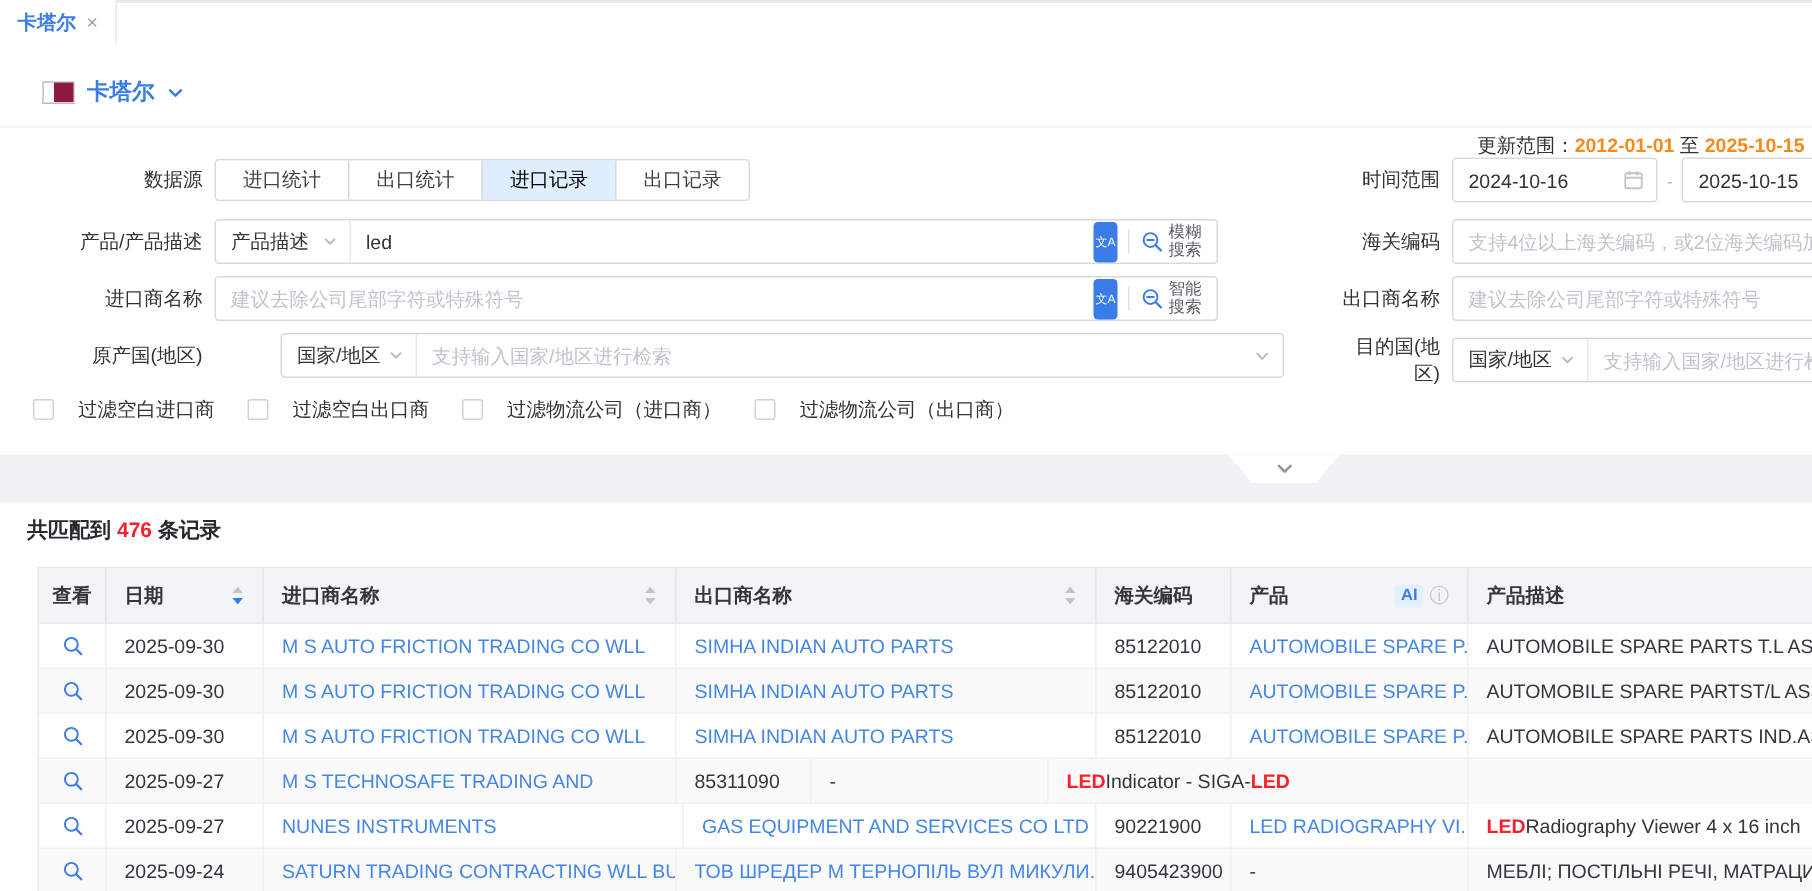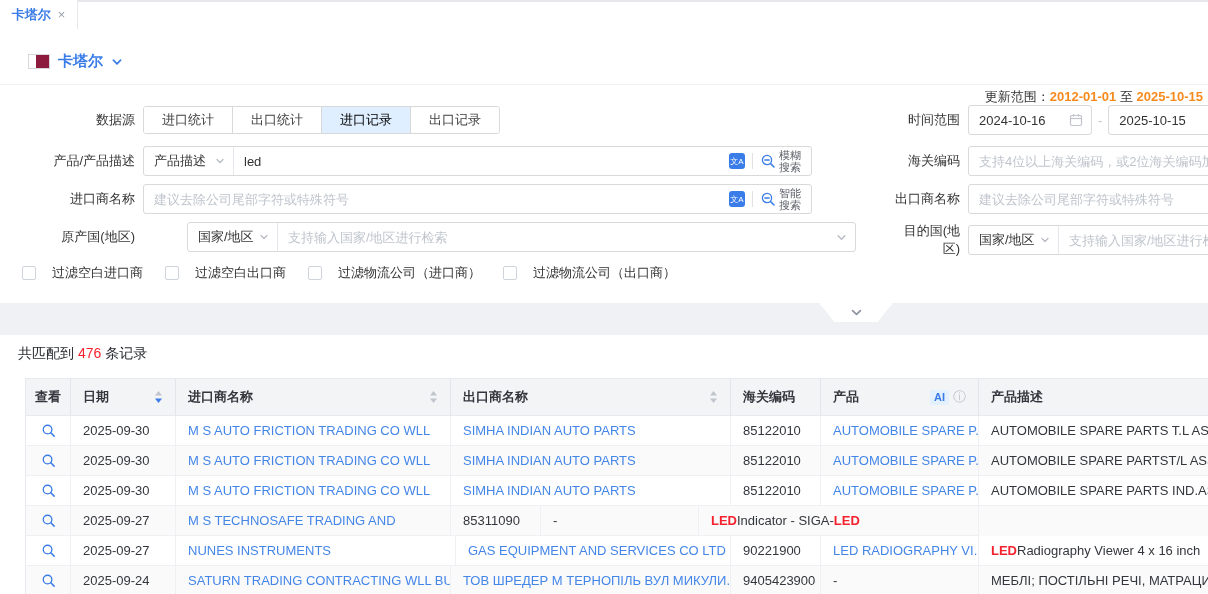--- a/index.html
+++ b/index.html
@@ -36,37 +36,37 @@
 
   .dinput { height:30px; border:1px solid #d9d9d9; border-radius:3px; background:#fff; display:flex; align-items:center; padding:0 8px 0 10px; gap:6px; }
   .dinput .dtext { flex:1; color:#333; }
   .dsep { margin:0 6px; color:#c0c4cc; }
 
   .cbox { display:flex; align-items:center; border:1px solid #d9d9d9; border-radius:3px; height:30px; background:#fff; }
   .cbox .csel { width:90px; height:100%; padding:0 8px 0 10px; display:flex; align-items:center; justify-content:space-between; border-right:1px solid #e4e7ec; color:#333; flex:none; cursor:pointer; }
   .csel .caret, .endcaret { color:#b8bcc4; display:flex; }
   .cbox input { flex:1; min-width:0; border:none; outline:none; height:100%; padding:0 10px; font:inherit; color:#333; background:transparent; }
   .cbox input::placeholder, .sinput::placeholder { color:#bfc4cc; }
-  .trans-icon { width:16px; height:16px; flex:none; background:#3a7ce8; border-radius:3px; color:#fff; font-size:8px; display:flex; align-items:center; justify-content:center; letter-spacing:0; cursor:pointer; }
+  .trans-icon { width:16px; height:27px; flex:none; background:#3a7ce8; border-radius:3px; color:#fff; font-size:8px; display:flex; align-items:center; justify-content:center; letter-spacing:0; cursor:pointer; }
   .vdiv { width:1px; height:16px; background:#e0e2e6; margin:0 7px; flex:none; }
   .smode { display:flex; align-items:center; gap:3px; padding-right:8px; color:#5a5e66; cursor:pointer; flex:none; }
   .smode .stxt { width:24px; font-size:11px; line-height:1.1; word-break:break-all; }
   .endcaret { margin-left:auto; padding-right:8px; }
 
   .sinput { height:30px; border:1px solid #d9d9d9; border-radius:3px; padding:0 10px; font:inherit; color:#333; outline:none; }
 
   .cbitem { display:flex; align-items:center; gap:16px; cursor:pointer; }
   .cbbox { width:14px; height:14px; border:1px solid #cfd3da; border-radius:2px; background:#fff; flex:none; }
 
   .gray-strip { position:absolute; left:0; top:303px; width:100%; height:32px; background:#eff1f5; }
   .collapse-tab { position:absolute; left:819px; top:303px; width:74px; height:19px; background:#fff; clip-path:polygon(0 0,100% 0,79% 100%,21% 100%); display:flex; align-items:flex-start; justify-content:center; color:#8d93a0; cursor:pointer; z-index:2; }
 
   
   .results { position:absolute; left:0; top:335px; width:100%; height:259px; background:#fff; }
-  .summary { position:absolute; left:18px; top:10px; font-size:14px; font-weight:normal; color:#26292e; }
+  .summary { position:absolute; left:18px; top:10px; font-size:14px; font-weight:bold; color:#26292e; }
   .summary .cnt { color:#f5222d; margin:0 4px; }
 
   .tbl { position:absolute; left:25px; top:43px; width:1233px; border-top:1px solid #e6e9ed; border-left:1px solid #e6e9ed; }
   .thead { display:flex; background:#f3f4f6; height:37px; }
   .th { display:flex; align-items:center; padding:0 12px; font-weight:700; color:#33363c; border-right:1px solid #e2e5e9; border-bottom:1px solid #e6e9ed; flex:none; gap:4px; }
   .th .lbl { flex:1; }
   .th.center { justify-content:center; }
   .th.center .lbl { flex:none; }
   .ai-badge { background:#e3f0fd; color:#3a7ce8; font-size:11px; font-weight:bold; padding:0 4px; border-radius:2px; line-height:15px; }
   .info-i { color:#c0c4cc; font-size:13px; font-weight:normal; }
@@ -109,21 +109,21 @@
     <span class="flabel">数据源</span>
     <div class="btn-group">
         <div class="dsbtn">进口统计</div>
         <div class="dsbtn">出口统计</div>
         <div class="dsbtn active">进口记录</div>
         <div class="dsbtn">出口记录</div>
       </div>
   </div>
   <div class="rrow" style="top:105px;">
     <span class="rlabel">时间范围</span>
-    <div class="dinput" style="width:124px;">
+    <div class="dinput" style="width:137px;">
       <span class="dtext">2024-10-16</span>
       <span style="display:flex;">
         <svg width="14" height="14" viewBox="0 0 14 14">
             <rect x="1.5" y="2.5" width="11" height="10" rx="1.2" fill="none" stroke="#c0c4cc" stroke-width="1.2"></rect>
             <line x1="1.5" y1="5.5" x2="12.5" y2="5.5" stroke="#c0c4cc" stroke-width="1.2"></line>
             <line x1="4.5" y1="1" x2="4.5" y2="3.6" stroke="#c0c4cc" stroke-width="1.2"></line>
             <line x1="9.5" y1="1" x2="9.5" y2="3.6" stroke="#c0c4cc" stroke-width="1.2"></line>
           </svg>
       </span>
     </div>

